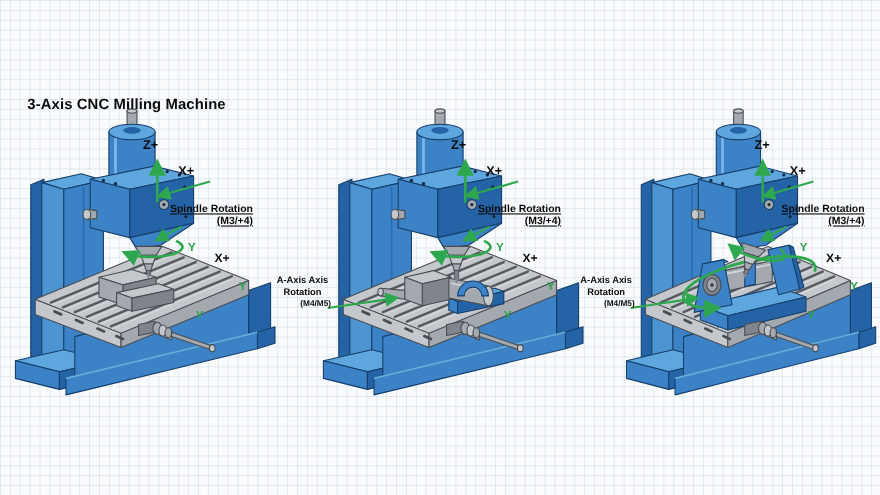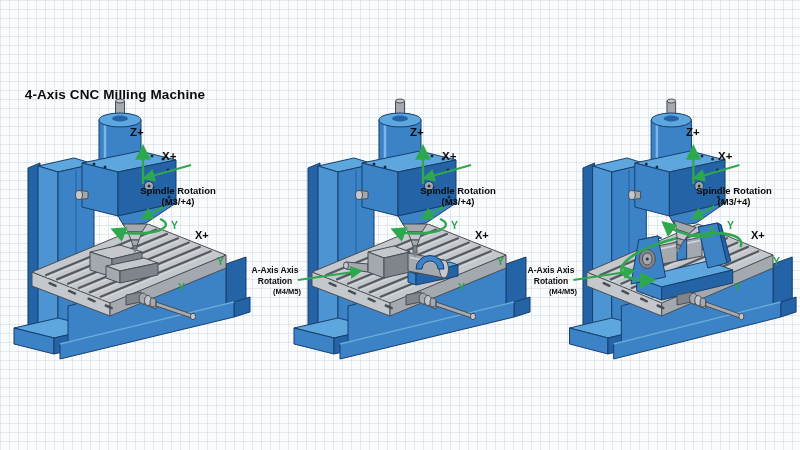--- a/index.html
+++ b/index.html
@@ -17,26 +17,26 @@
   .m2{left:282px;}
   .m3{left:558px;}
   .art{position:absolute;left:0;top:0;width:260px;height:380px;}
   .m3 .art{transform:scaleX(.96);transform-origin:0 0;}
   .t{position:absolute;font-weight:bold;color:#0b0b0b;white-space:nowrap;}
   .title{top:87px;left:0;width:226px;text-align:center;font-size:13.5px;letter-spacing:.1px;white-space:nowrap;}
   .ax{font-size:11.5px;}
   .grn{color:#2ba24c;font-size:10.5px;}
   .lbl-z{left:128px;top:126px;}
   .lbl-xh{left:160px;top:150px;}
-  .lbl-spin{top:185px;left:124px;width:104px;text-align:center;font-size:9.5px;line-height:1.18;white-space:normal;}
+  .lbl-spin{top:185px;left:124px;width:104px;text-align:right;font-size:9.5px;line-height:1.18;white-space:normal;text-decoration:underline;}
   .lbl-ytop{left:169px;top:219px;}
   .lbl-xt{left:193px;top:229px;font-size:11px;}
   .lbl-yr{left:215px;top:255px;}
   .lbl-yf{left:176px;top:281px;}
-  .lbl-aax{top:265px;left:-40px;width:66px;text-align:center;font-size:8.5px;line-height:1.25;white-space:normal;}
+  .lbl-aax{top:249px;left:-40px;width:66px;text-align:center;font-size:8.5px;line-height:1.25;white-space:normal;}
   .lbl-aax .sub{font-size:7.5px;margin-left:24px;}
 </style>
 </head>
 <body>
 
 <div class="stage">
 
   <section class="machine m1">
     <div class="art"><svg width="260" height="380" viewBox="0 0 260 380">
           <defs>
@@ -128,21 +128,21 @@
               <polygon points="131,249 135,249 133,254" fill="#80858c"></polygon>
               <path d="M158,219 A27,8.5 0 1 1 112,230" fill="none" stroke="#2ea84e" stroke-width="2.4" marker-end="url(#ah3)"></path>
             </g>
           </g>
           <g>
             <line x1="141" y1="184" x2="141" y2="148" stroke="#2ea84e" stroke-width="2.4" marker-end="url(#ah3)"></line>
             <line x1="189" y1="165" x2="143" y2="178" stroke="#2ea84e" stroke-width="2" marker-end="url(#ah3)"></line>
             <line x1="163" y1="206" x2="141" y2="218" stroke="#2ea84e" stroke-width="2" marker-end="url(#ah3)"></line>
           </g>
         </svg></div>
-    <div class="t title">4-Axis CNC Milling Machine</div>
+    <div class="t title">3-Axis CNC Milling Machine</div>
     <div class="t ax lbl-z">Z+</div>
     <div class="t ax lbl-xh">X+</div>
     <div class="t lbl-spin">
       <span>Spindle Rotation</span><br>
       <span>(M3/+4)</span>
     </div>
     <div class="t grn lbl-ytop">Y</div>
     <div class="t ax lbl-xt">X+</div>
     <div class="t grn lbl-yr">Y</div>
     <div class="t grn lbl-yf">Y</div>

